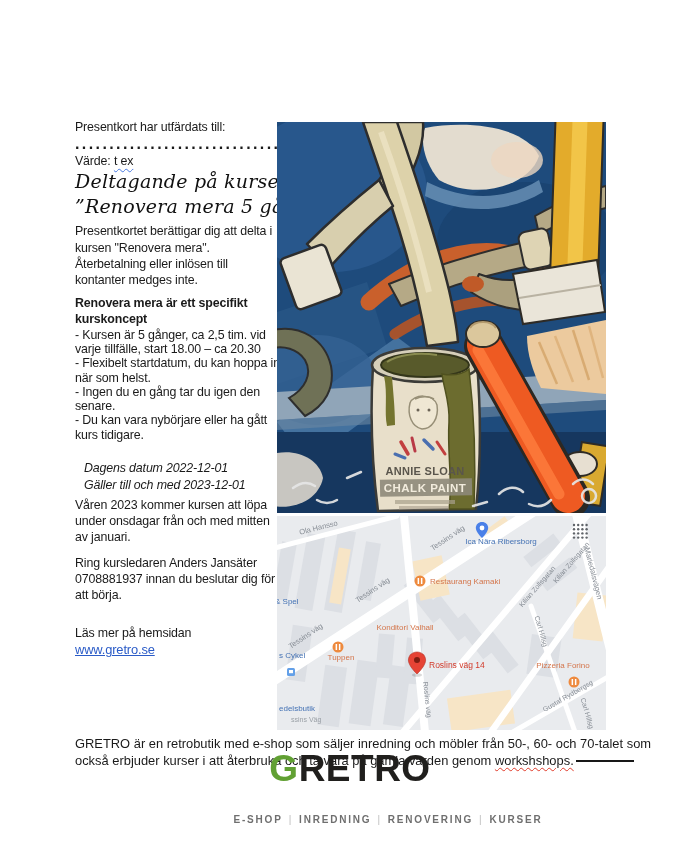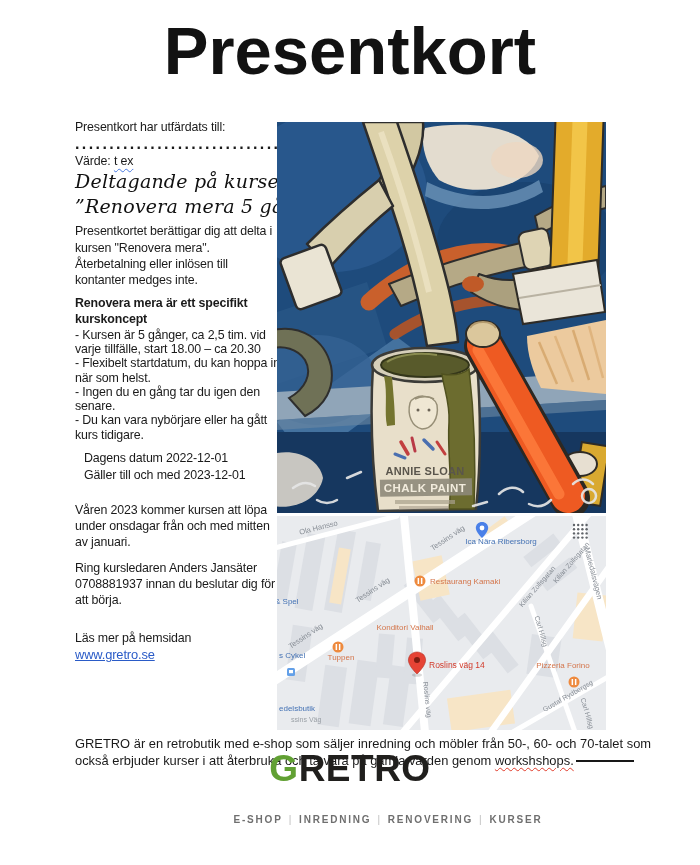--- a/index.html
+++ b/index.html
@@ -14,23 +14,23 @@
   .issued{margin-bottom:6px;}
   .dots{font-size:16px;font-weight:700;letter-spacing:2.4px;line-height:18px;margin-bottom:4px;}
   .varde{margin-bottom:2px;}
   .wavy-blue{text-decoration:underline;text-decoration-style:wavy;text-decoration-color:#4a7ae0;
         text-decoration-thickness:1px;text-underline-offset:3px;}
   .course{font-family:"DejaVu Serif",serif;font-style:italic;font-size:19px;line-height:25px;
         white-space:nowrap;letter-spacing:0.2px;color:#111;}
   .course2{margin-bottom:4px !important;}
   .body-para{margin-bottom:7px !important;}
   .bold-heading{font-weight:700;}
-  .bullets{margin-bottom:8px;}
+  .bullets{margin-bottom:18px;}
   .bullets p{line-height:14.3px;}
-  .dates{padding-left:9px;line-height:17px;margin-bottom:18px;}
+  .dates{font-style:italic;padding-left:9px;line-height:17px;margin-bottom:3px;}
   .spring{margin-bottom:9px !important;}
   .call{margin-bottom:22px !important;}
   .link{color:#2a5bc7;text-decoration:underline;font-size:12.9px;display:inline-block;margin-top:1px;}
   
   .painting{position:absolute;left:277px;top:122px;width:329px;height:391px;}
   .mapbox{position:absolute;left:277px;top:516px;width:329px;height:214px;}
   .painting svg,.mapbox svg{display:block;width:100%;height:100%;}
   
   .about{position:absolute;left:75px;top:736px;width:578px;font-size:12.9px;line-height:16.8px;margin:0;}
   .wavy-red{text-decoration:underline;text-decoration-style:wavy;text-decoration-color:#e03a2a;
@@ -41,21 +41,20 @@
   .logo .g{color:#61a033;}
   .footer-nav{position:absolute;top:814px;left:0;width:100%;text-align:center;font-size:10px;
         letter-spacing:1.8px;color:#6f6f6f;font-weight:700;padding-left:38px;}
   .footer-nav .sep{color:#bdbdbd;margin:0 6px;font-weight:400;}
 </style>
 </head>
 <body>
 
 <div class="page">
 
-  <h1 class="page-title">Presentkort</h1>
 
   <div class="left-col">
     <p class="issued">Presentkort har utfärdats till:</p>
     <p class="dots">..............................</p>
     <p class="varde"><span>Värde:</span> <span class="wavy-blue">t ex</span></p>
     <p class="course">Deltagande på kursen</p>
     <p class="course course2">”Renovera mera 5 gånger”</p>
     <p class="body-para">Presentkortet berättigar dig att delta i kursen "Renovera mera". Återbetalning eller inlösen till kontanter medges inte.</p>
     <p class="bold-heading">Renovera mera är ett specifikt kurskoncept</p>
     <div class="bullets">

